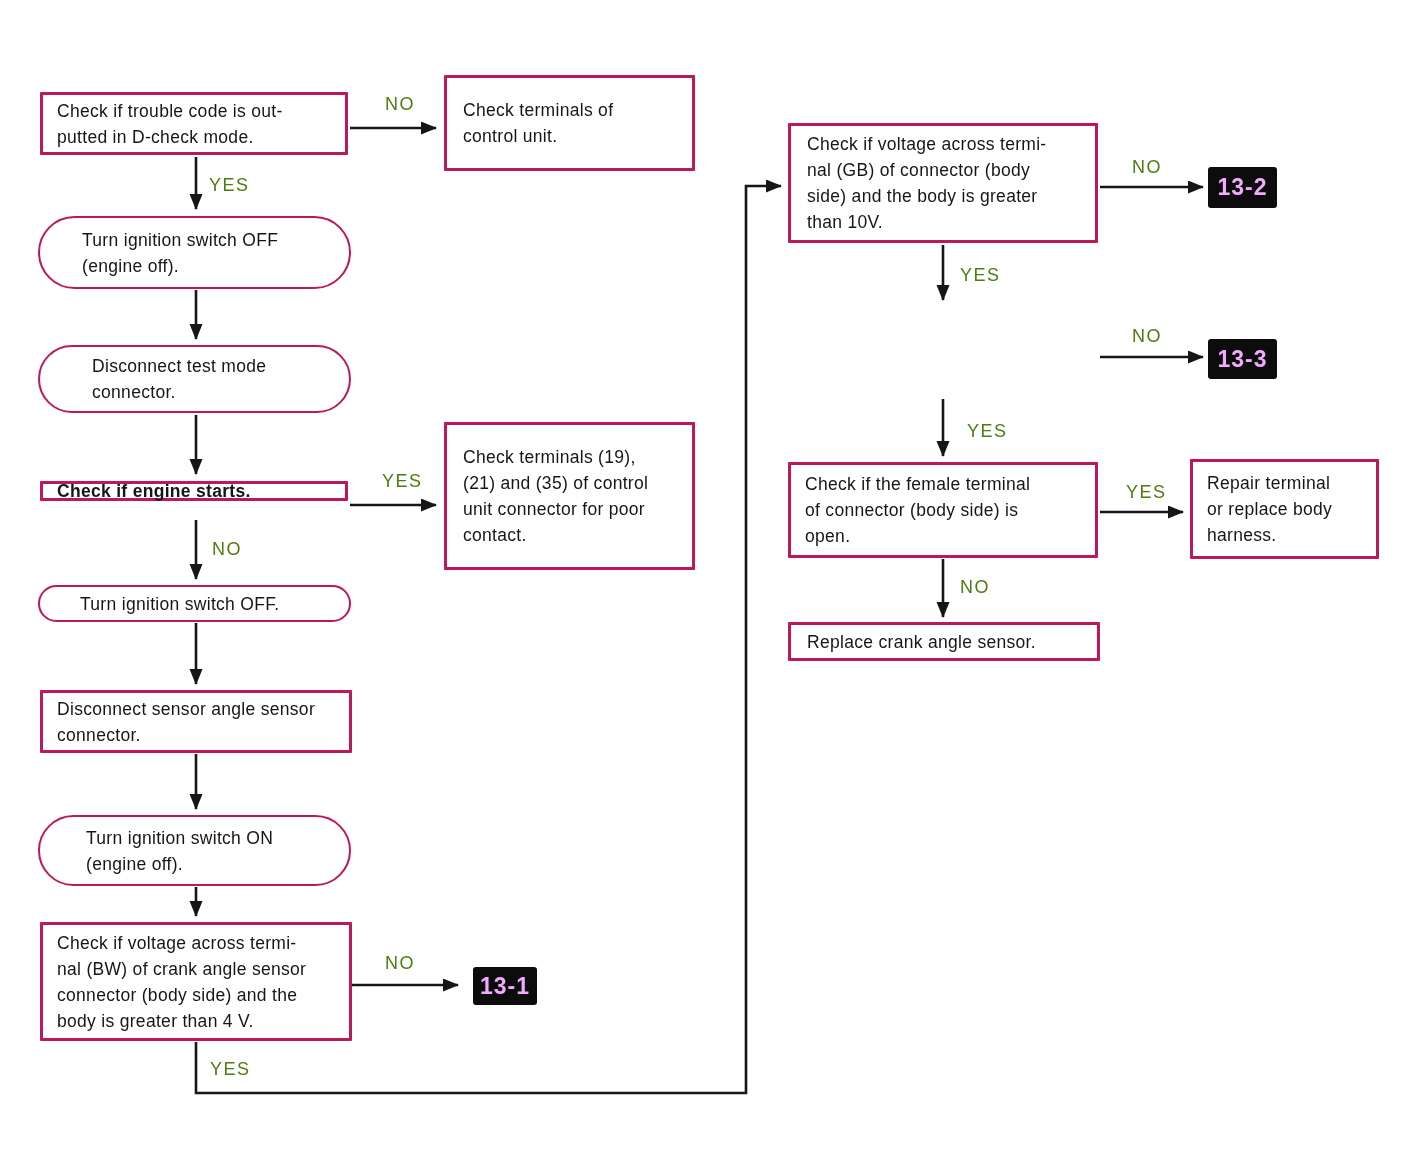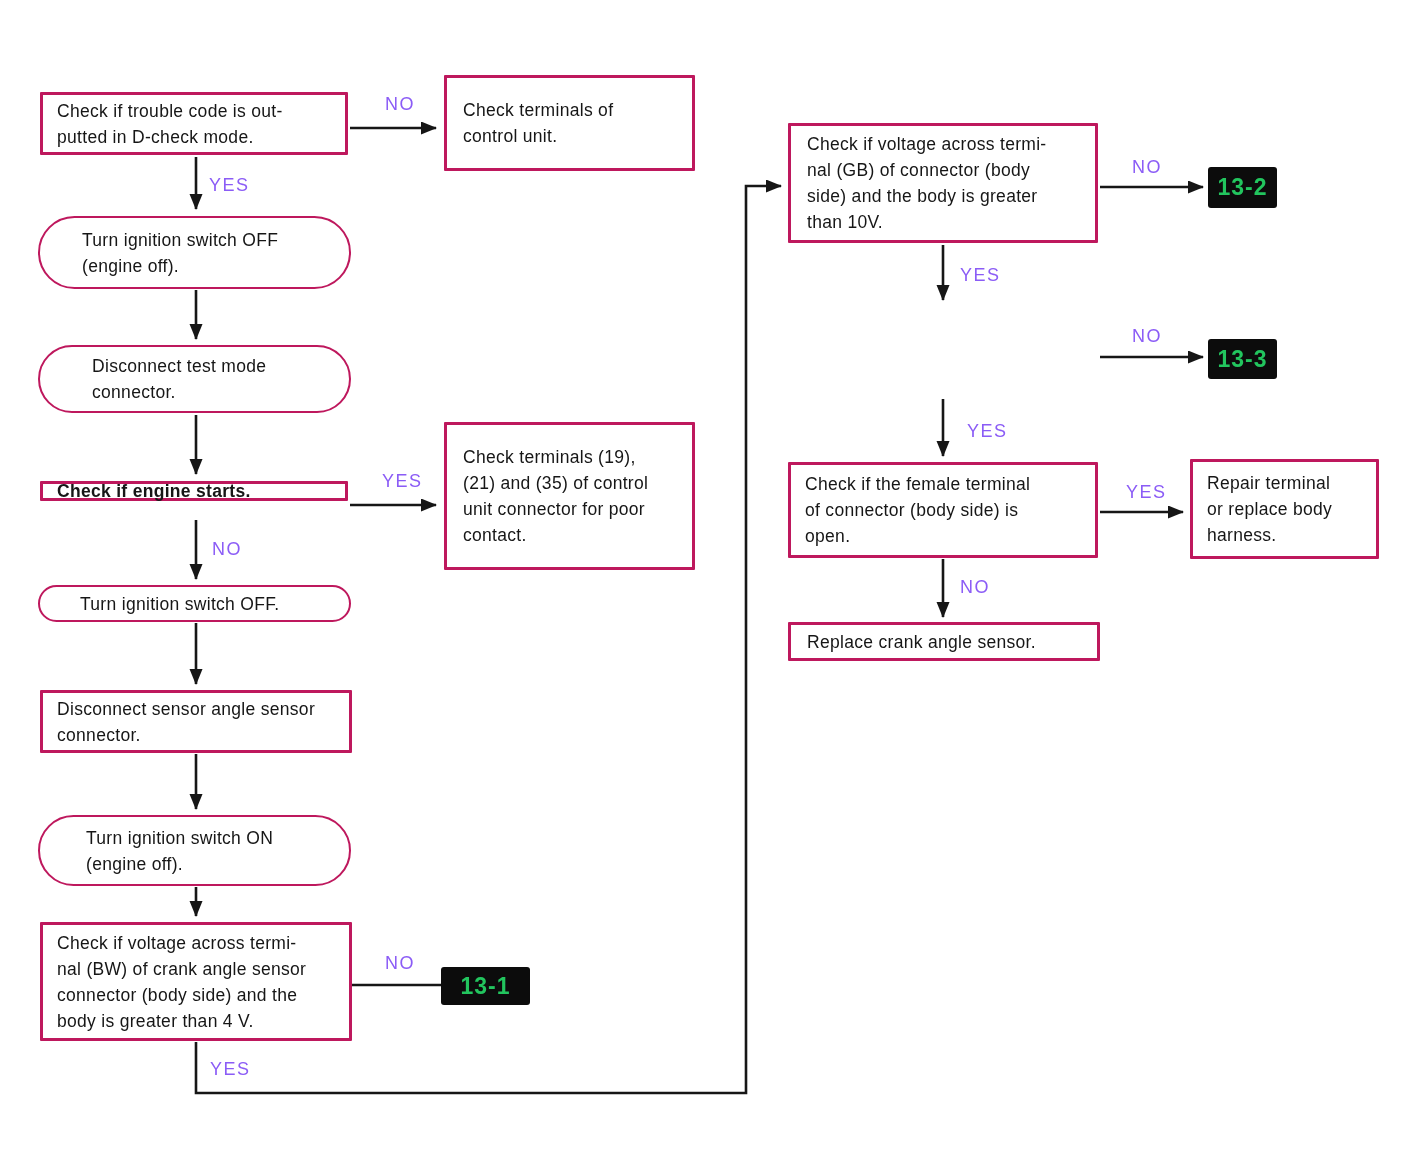--- a/index.html
+++ b/index.html
@@ -16,24 +16,24 @@
     display:flex;align-items:center;
     font-size:17.5px;line-height:26px;letter-spacing:0.3px;
     white-space:pre-line;
     box-sizing:border-box;
     padding:6px 14px;
   }
   .rect{border-radius:1px;}
   .stadium{border-width:2.6px;}
   .elabel{
     position:absolute;z-index:2;font-size:18px;letter-spacing:1.5px;
-    color:#8b5cf6;background:#ffffff;padding:0 2px;
+    color:#4d7c0f;background:#ffffff;padding:0 2px;
   }
   .badge{
-    position:absolute;z-index:2;background:#0c0c0c;color:#22c55e;
+    position:absolute;z-index:2;background:#0c0c0c;color:#f0abfc;
     display:flex;align-items:center;justify-content:center;
     font-size:23px;font-weight:700;letter-spacing:1px;border-radius:3px;
   }
 </style>
 </head>
 <body>
 
 <div id="canvas">
 
   <svg class="wires" width="1417" height="1171" viewBox="0 0 1417 1171">
@@ -104,21 +104,21 @@
   <div class="node rect" style="left:788px;top:462px;width:310px;height:96px;">Check if the female terminal
 of connector (body side) is
 open.</div>
 
   <div class="node rect" style="left:1190px;top:459px;width:189px;height:100px;">Repair terminal
 or replace body
 harness.</div>
 
   <div class="node rect" style="left:788px;top:622px;width:312px;height:39px;padding-left:16px;">Replace crank angle sensor.</div>
 
-  <div class="badge" style="left:441px;top:967px;width:89px;height:38px;">13-1</div>
+  <div class="badge" style="left:473px;top:967px;width:64px;height:38px;">13-1</div>
 
   <div class="badge" style="left:1208px;top:167px;width:69px;height:41px;">13-2</div>
 
   <div class="badge" style="left:1208px;top:339px;width:69px;height:40px;">13-3</div>
 
   <div class="elabel" style="left:383px;top:94px;">NO</div>
   <div class="elabel" style="left:207px;top:175px;">YES</div>
   <div class="elabel" style="left:380px;top:471px;">YES</div>
   <div class="elabel" style="left:210px;top:539px;">NO</div>
   <div class="elabel" style="left:383px;top:953px;">NO</div>

